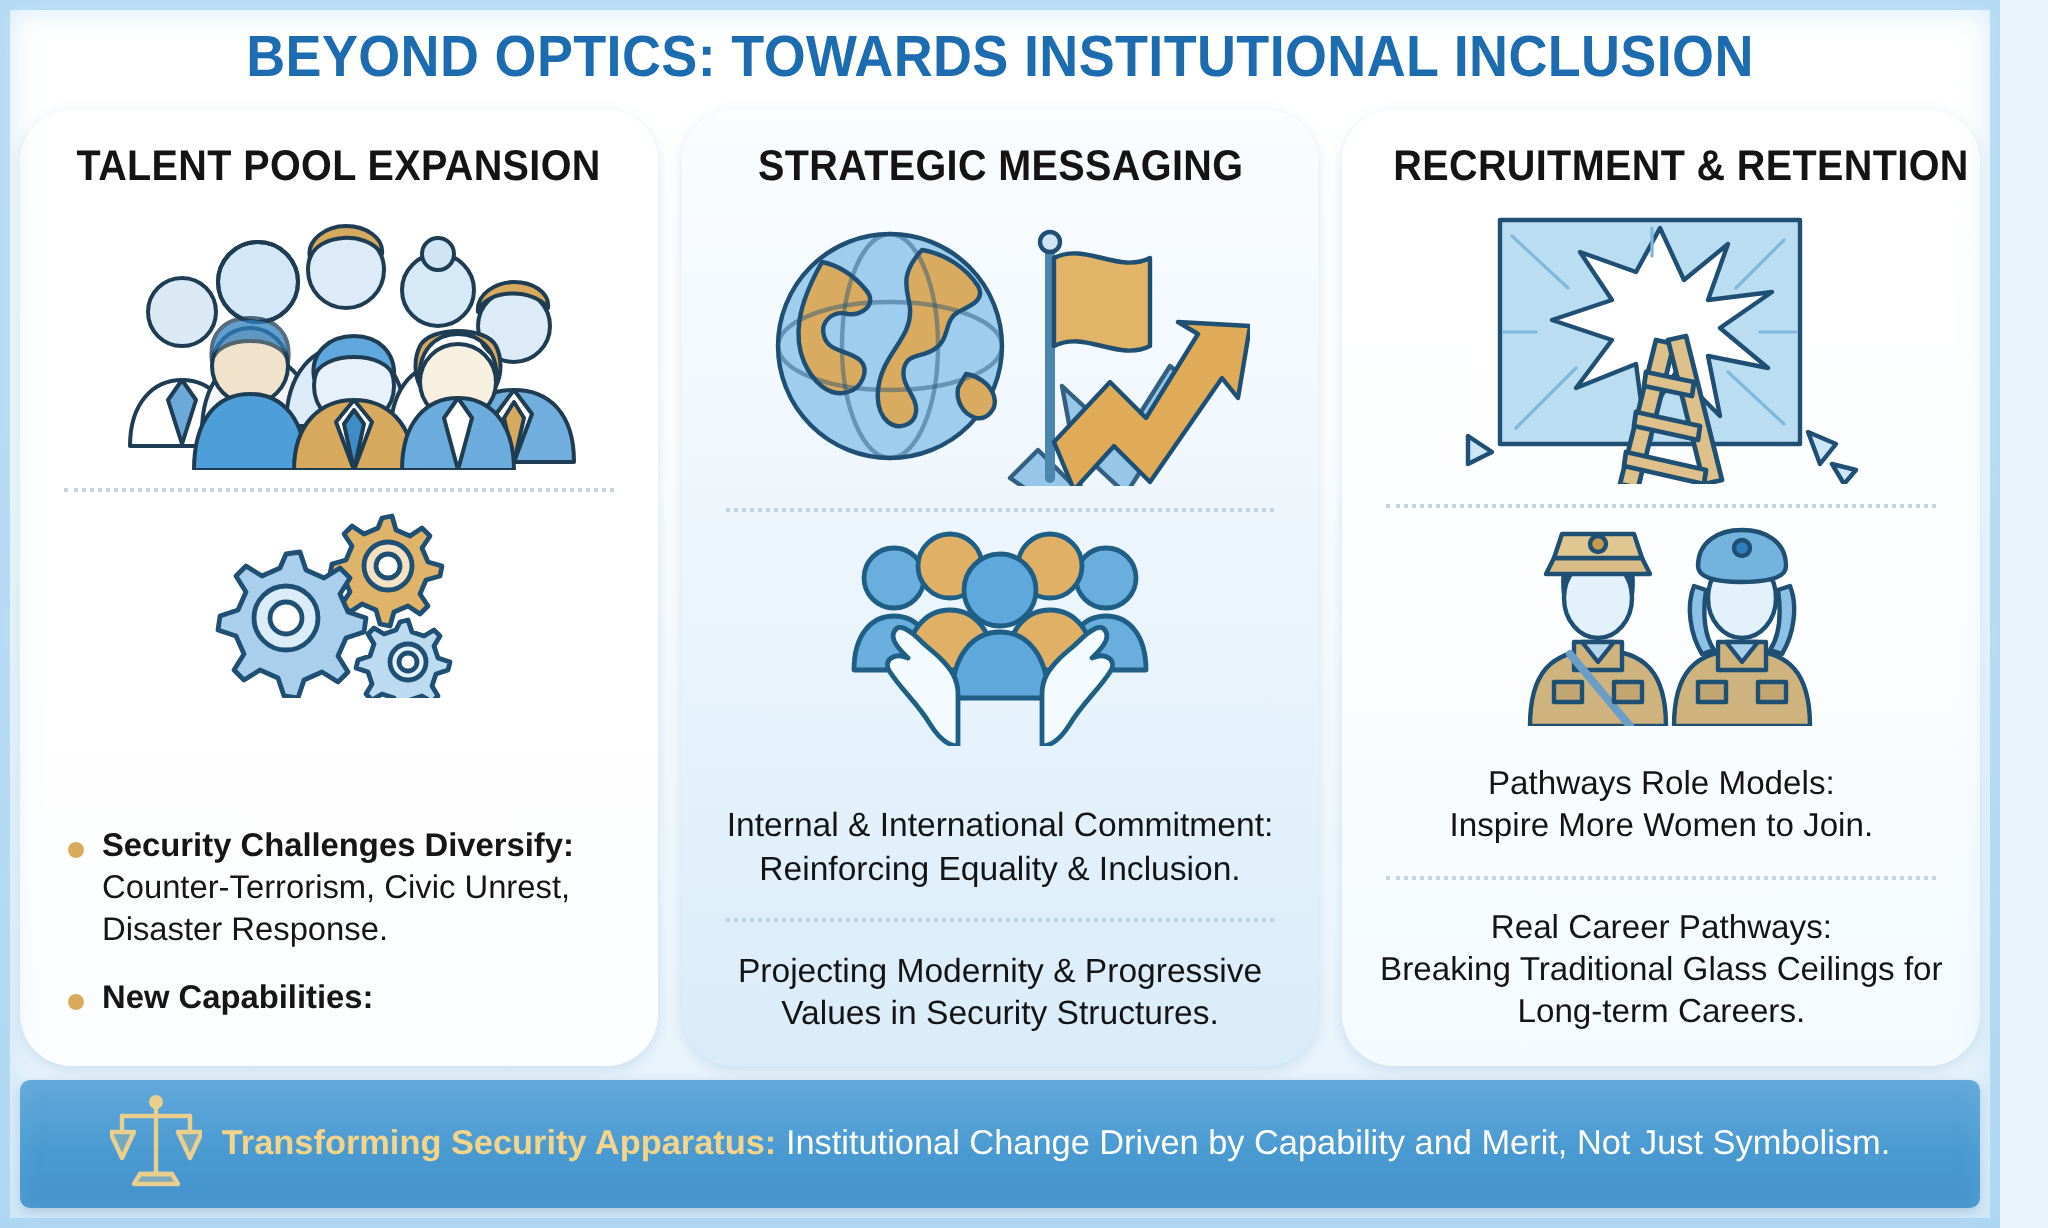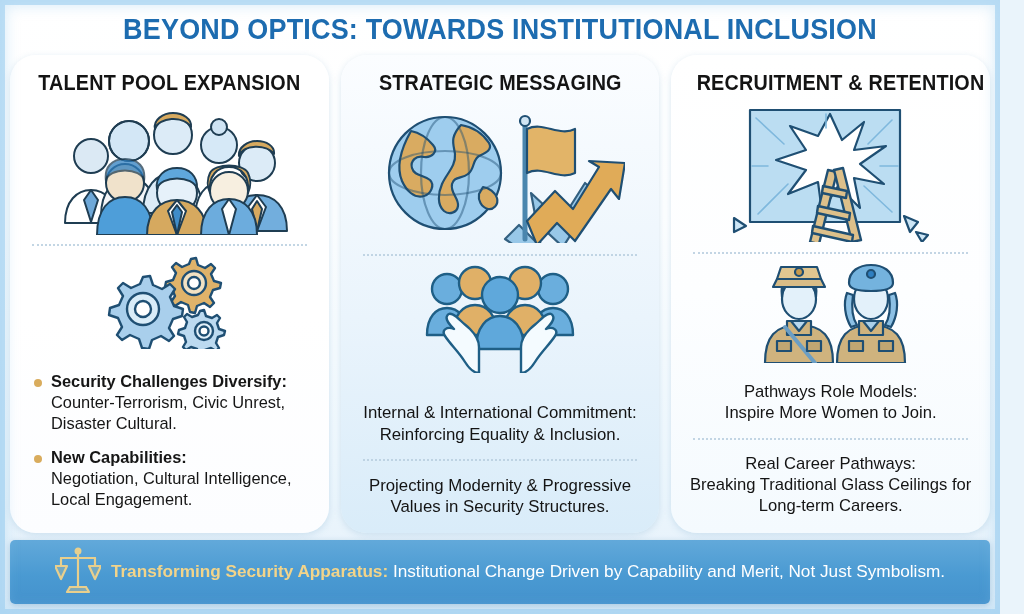--- a/index.html
+++ b/index.html
@@ -178,28 +178,27 @@
         </svg>
       </div>
 
       <div class="spacer"></div>
 
       <div class="bullets">
         <div class="bullet">
           <span class="dot"></span>
           <span class="btext">
             <b>Security Challenges Diversify:</b><br>
-            <span>Counter-Terrorism, Civic Unrest, Disaster Cultural.</span>
+            <span>Counter-Terrorism, Civic Unrest, Disaster Response.</span>
           </span>
         </div>
         <div class="bullet">
           <span class="dot"></span>
           <span class="btext">
             <b>New Capabilities:</b><br>
-            <span>Negotiation, Cultural Intelligence, Local Engagement.</span>
           </span>
         </div>
       </div>
     </div>
 
     <div class="card c2">
       <div class="card-title">STRATEGIC MESSAGING</div>
 
       <div class="icon-wrap" style="height:150px;">
         <svg width="250" height="140" viewBox="0 0 250 140">

